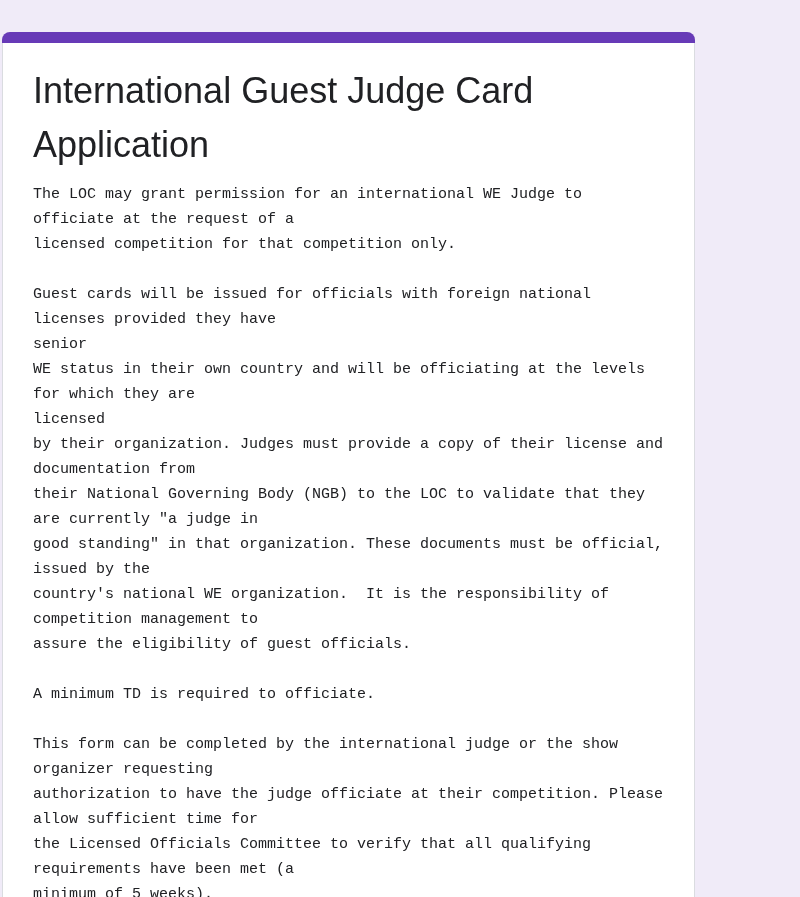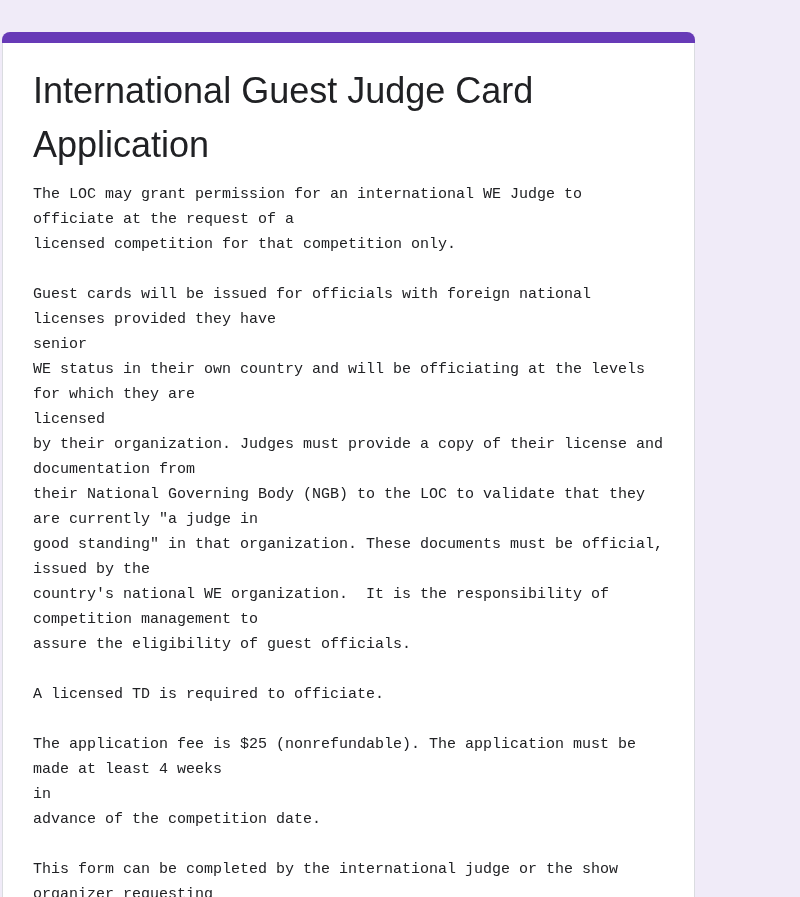--- a/index.html
+++ b/index.html
@@ -79,24 +79,21 @@
 licensed competition for that competition only.</div>
           <div class="paragraph">Guest cards will be issued for officials with foreign national licenses provided they have
 senior
 WE status in their own country and will be officiating at the levels for which they are
 licensed
 by their organization. Judges must provide a copy of their license and documentation from
 their National Governing Body (NGB) to the LOC to validate that they are currently "a judge in
 good standing" in that organization. These documents must be official, issued by the
 country's national WE organization.  It is the responsibility of competition management to
 assure the eligibility of guest officials.</div>
-          <div class="paragraph">A licensed TD is required to officiate.</div>
-          <div class="paragraph">The application fee is $25 (nonrefundable). The application must be made at least 4 weeks
-in
-advance of the competition date.</div>
+          <div class="paragraph">A minimum TD is required to officiate.</div>
           <div class="paragraph">This form can be completed by the international judge or the show organizer requesting
 authorization to have the judge officiate at their competition. Please allow sufficient time for
 the Licensed Officials Committee to verify that all qualifying requirements have been met (a
 minimum of 5 weeks).</div>
         </div>
       <div class="required">* Required</div>
     </div>
   </div>
 </div>
 

